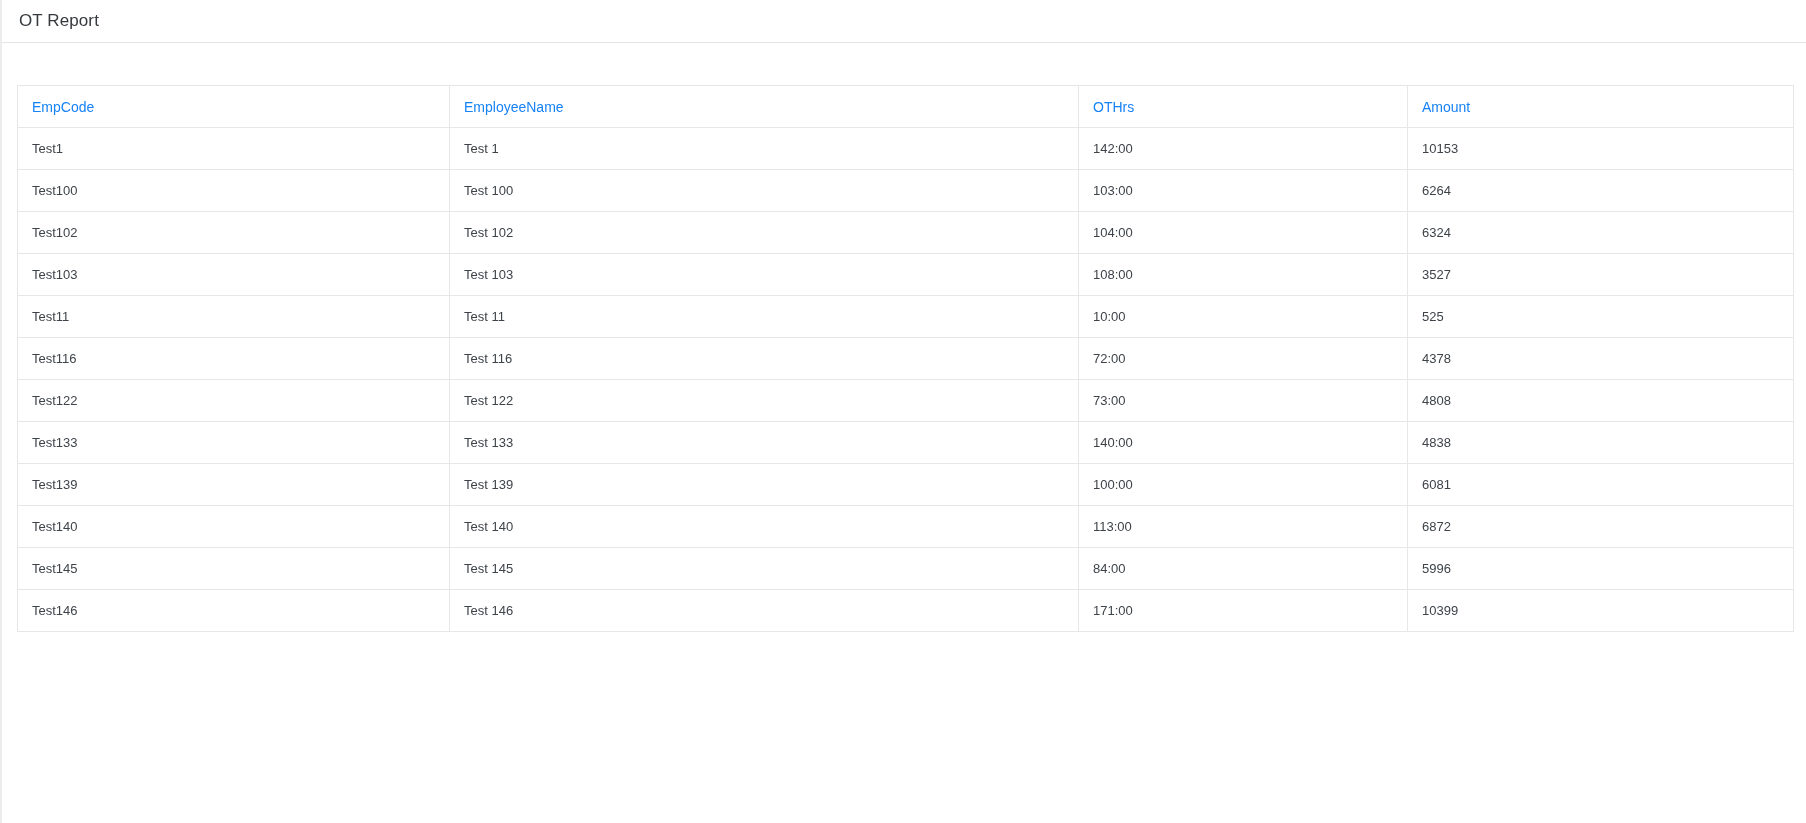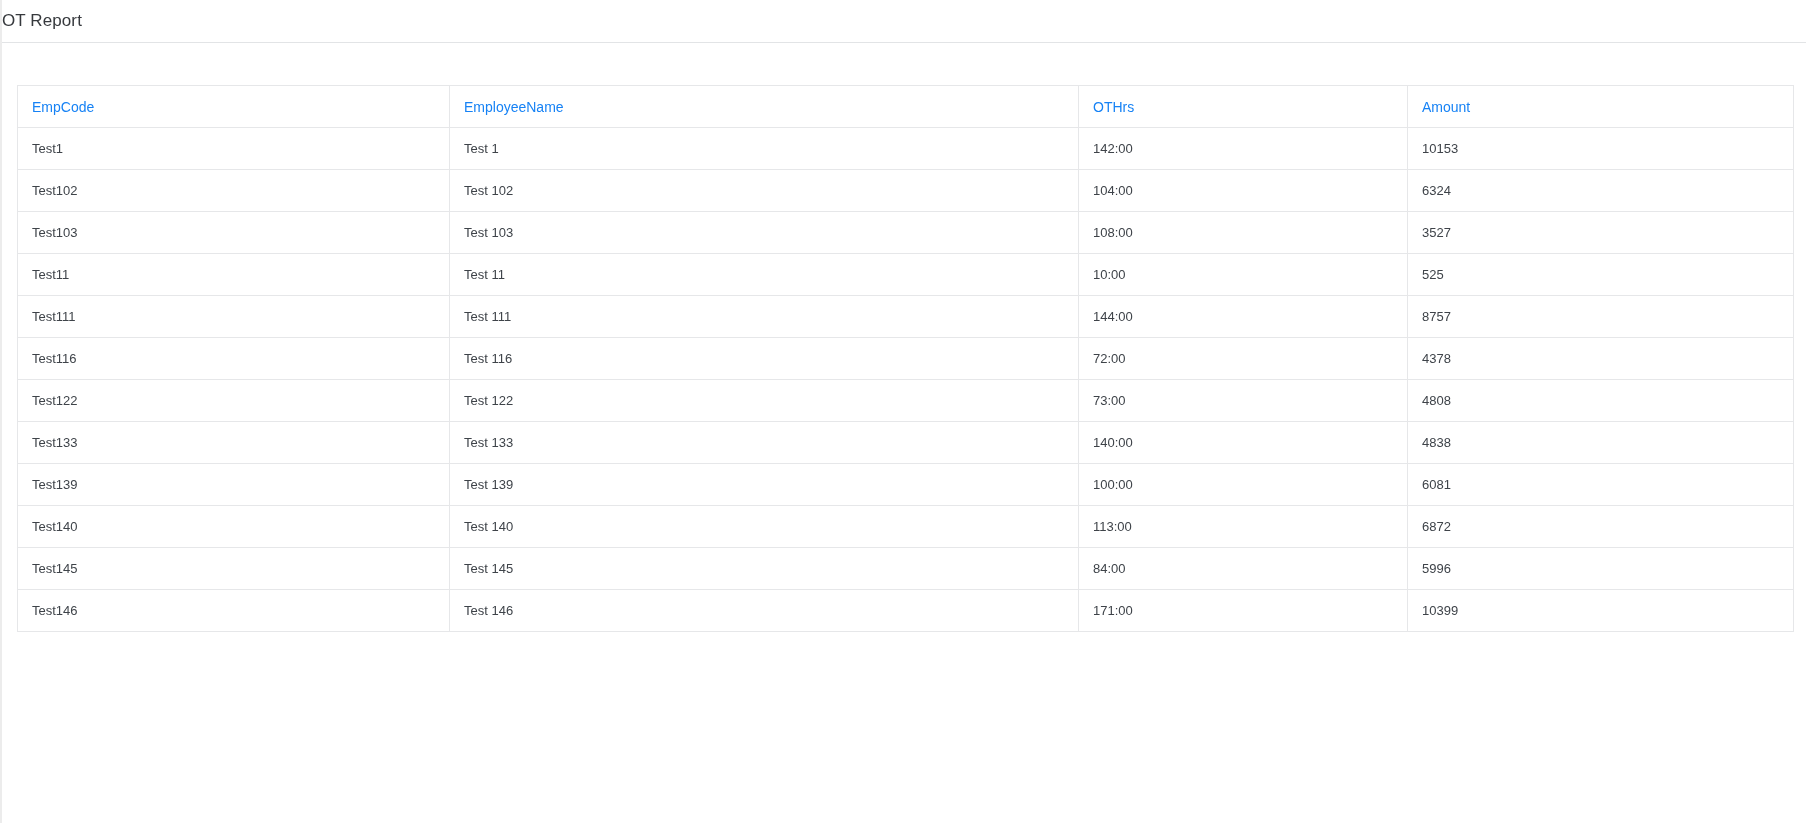--- a/index.html
+++ b/index.html
@@ -14,20 +14,21 @@
     border-left: 2px solid #ececec;
     position: relative;
   }
   
   .topbar {
     height: 43px;
     background: #ffffff;
     border-bottom: 1px solid #e2e4e6;
     display: flex;
     align-items: center;
+    padding-left: 17px;
   }
   .page-title {
     font-size: 17px;
     font-weight: 500;
     color: #36393d;
     letter-spacing: 0.1px;
   }
   
   .content {
     padding: 42px 13px 0 15px;
@@ -85,42 +86,42 @@
       </tr>
     </thead>
     <tbody>
         <tr>
     <td>Test1</td>
     <td>Test 1</td>
     <td>142:00</td>
     <td>10153</td>
   </tr>
         <tr>
+    <td>Test100</td>
+    <td>Test 100</td>
+    <td>103:00</td>
+    <td>6264</td>
+  </tr>
+        <tr>
     <td>Test102</td>
     <td>Test 102</td>
     <td>104:00</td>
     <td>6324</td>
   </tr>
         <tr>
     <td>Test103</td>
     <td>Test 103</td>
     <td>108:00</td>
     <td>3527</td>
   </tr>
         <tr>
     <td>Test11</td>
     <td>Test 11</td>
     <td>10:00</td>
     <td>525</td>
-  </tr>
-        <tr>
-    <td>Test111</td>
-    <td>Test 111</td>
-    <td>144:00</td>
-    <td>8757</td>
   </tr>
         <tr>
     <td>Test116</td>
     <td>Test 116</td>
     <td>72:00</td>
     <td>4378</td>
   </tr>
         <tr>
     <td>Test122</td>
     <td>Test 122</td>

